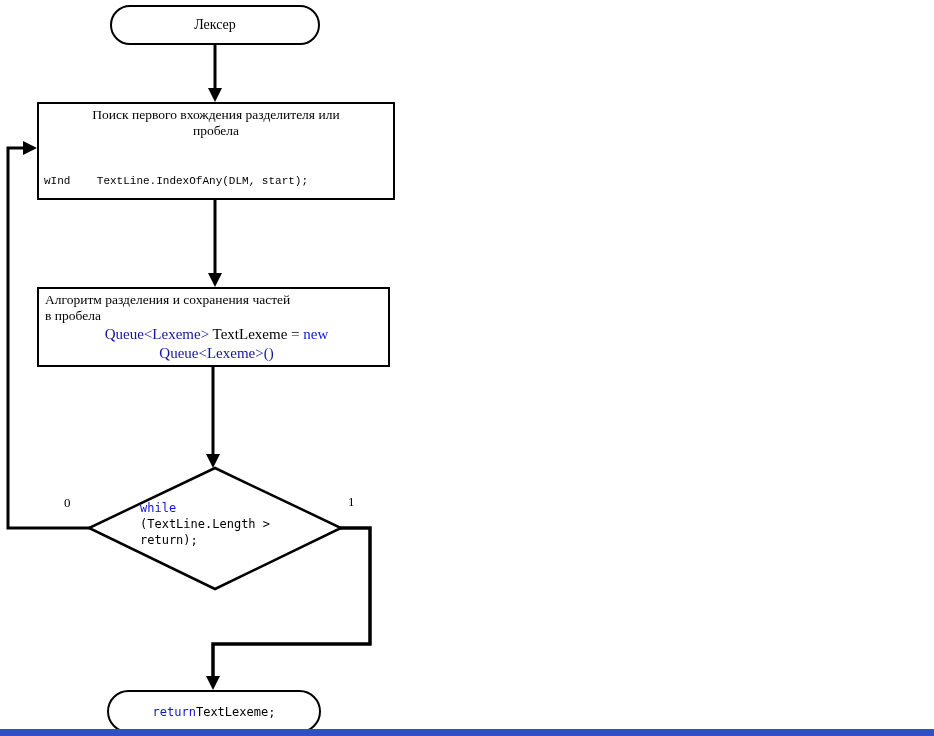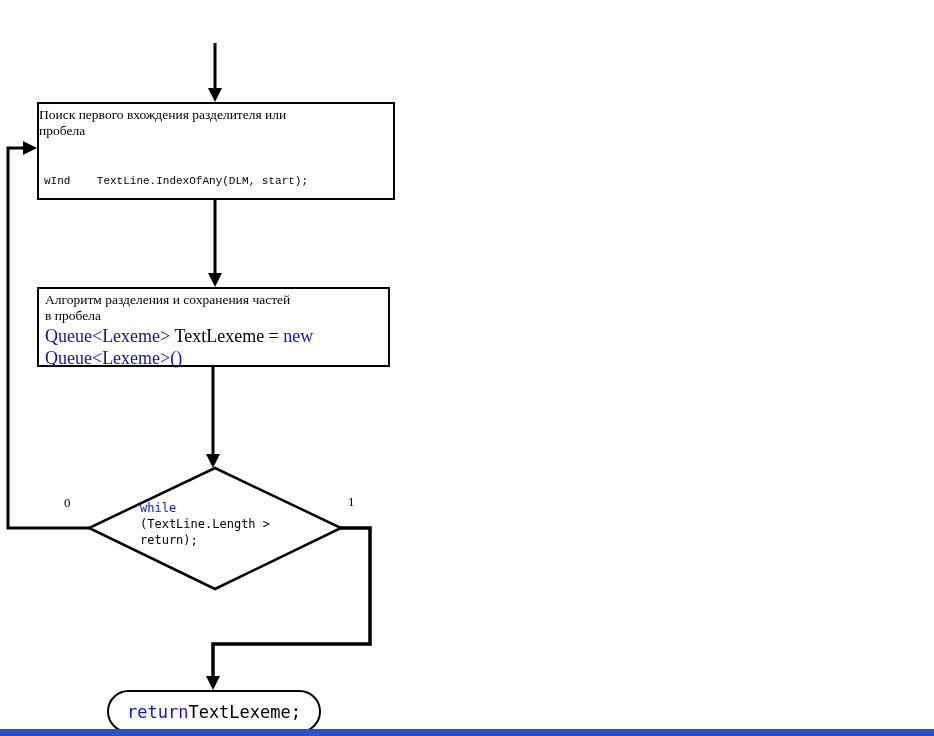--- a/index.html
+++ b/index.html
@@ -6,25 +6,25 @@
   .canvas {
     position:relative; width:934px; height:736px; background:#ffffff;
     font-family:"Liberation Serif", serif; color:#000; overflow:hidden;
   }
   svg.wires { position:absolute; left:0; top:0; width:934px; height:736px; }
   .node { position:absolute; background:#fff; border:2px solid #000; box-sizing:border-box; }
   .oval { border-radius:24px; display:flex; align-items:center; justify-content:center; }
   #start-oval { left:110px; top:5px;  width:210px; height:40px; font-size:14px; }
   #search-block { left:37px; top:102px; width:358px; height:98px; padding-top:3px; }
   #split-block  { left:37px; top:287px; width:353px; height:80px; border-radius:0; padding:3px 0 0 6px; }
-  #end-oval   { left:107px; top:690px; width:214px; height:43px; font-family:"DejaVu Sans Mono", monospace; font-size:17px; }
-  .rect-title { font-size:13.5px; line-height:1.22; }
+  #end-oval   { left:107px; top:690px; width:214px; height:43px; font-family:"DejaVu Sans Mono", monospace; font-size:12px; }
+  .rect-title { text-align:center; font-size:13.5px; line-height:1.22; }
   .rect-title-left { text-align:left; font-size:13.5px; line-height:1.22; }
   .codeblock { font-family:Liberation Mono, monospace; font-size:11px; line-height:1.45; white-space:pre; margin:2px 0 0 5px; }
-  .codeline-serif { font-size:18px; line-height:1.25; white-space:pre; }
+  .codeline-serif { font-size:15px; line-height:1.25; white-space:pre;text-align:center; }
   .kw   { color:#0f14d8; }
   .cls  { color:#14149b; }
   #decision-text {
     position:absolute; left:140px; top:500px; width:150px; text-align:left;
     font-size:12px; line-height:1.35; font-family:"DejaVu Sans Mono", monospace;
   }
   .branch-label { position:absolute; font-size:13px; }
   #branch-false { left:64px;  top:495px; }
   #branch-true  { left:348px; top:494px; }
   #taskbar { position:absolute; left:0; bottom:0; width:934px; height:7px; background:#3050c8; }
@@ -47,20 +47,23 @@
 
     <polyline points="90,528 8,528 8,148 24,148" fill="none" stroke="#000" stroke-width="3"></polyline>
     <polygon points="37,148 23,141 23,155" fill="#000"></polygon>
 
     <polyline points="340,528 370,528 370,644 213,644 213,678" fill="none" stroke="#000" stroke-width="3.5"></polyline>
     <polygon points="213,690 206,676 220,676" fill="#000"></polygon>
 
     <polygon points="215,468 341,528 215,589 89,528" fill="#fff" stroke="#000" stroke-width="2.5"></polygon>
   </svg>
 
+  <div class="node oval" id="start-oval">
+    <span>Лексер</span>
+  </div>
 
   <div class="node" id="search-block">
     <div class="rect-title">
       <div>Поиск первого вхождения разделителя или</div>
       <div>пробела</div>
     </div>
     <div class="codeblock">
       <div>wInd    TextLine.IndexOfAny(DLM, start);</div>
     </div>
   </div>

